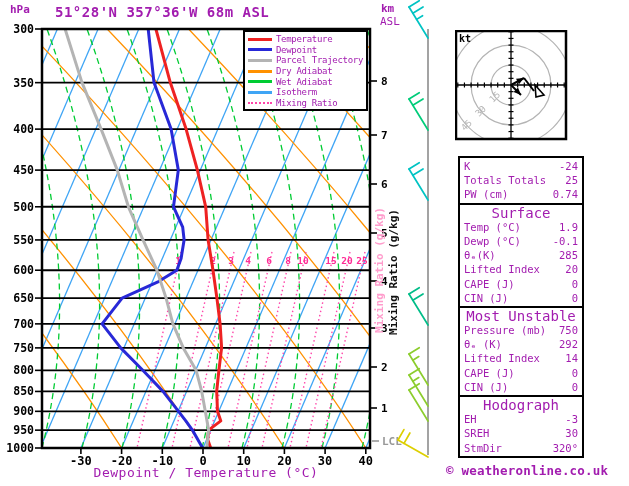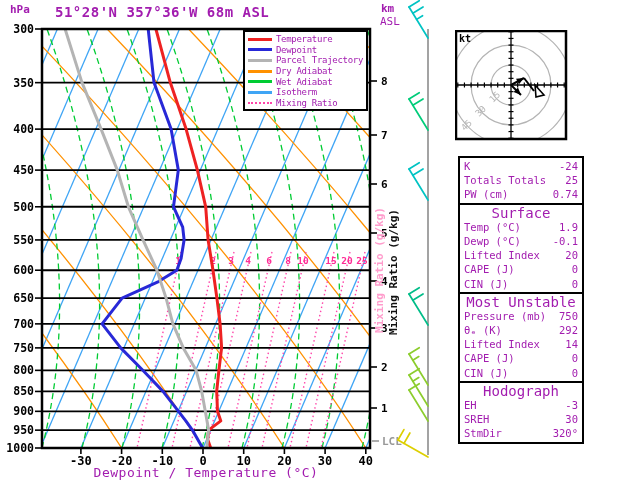--- a/index.html
+++ b/index.html
@@ -350,20 +350,24 @@
         <div class="ttitle">Surface</div>
         <div class="trow">
           <span>Temp (°C)</span>
           <span>1.9</span>
         </div>
         <div class="trow">
           <span>Dewp (°C)</span>
           <span>-0.1</span>
         </div>
         <div class="trow">
+          <span>θₑ(K)</span>
+          <span>285</span>
+        </div>
+        <div class="trow">
           <span>Lifted Index</span>
           <span>20</span>
         </div>
         <div class="trow">
           <span>CAPE (J)</span>
           <span>0</span>
         </div>
         <div class="trow">
           <span>CIN (J)</span>
           <span>0</span>
@@ -403,13 +407,14 @@
           <span>30</span>
         </div>
         <div class="trow">
           <span>StmDir</span>
           <span>320°</span>
         </div>
       </div>
     </div>
 
   <div class="abs" id="xlabel">Dewpoint / Temperature (°C)</div>
+  <div class="abs" id="footer">© weatheronline.co.uk</div>
 </div>
 
 </body></html>

